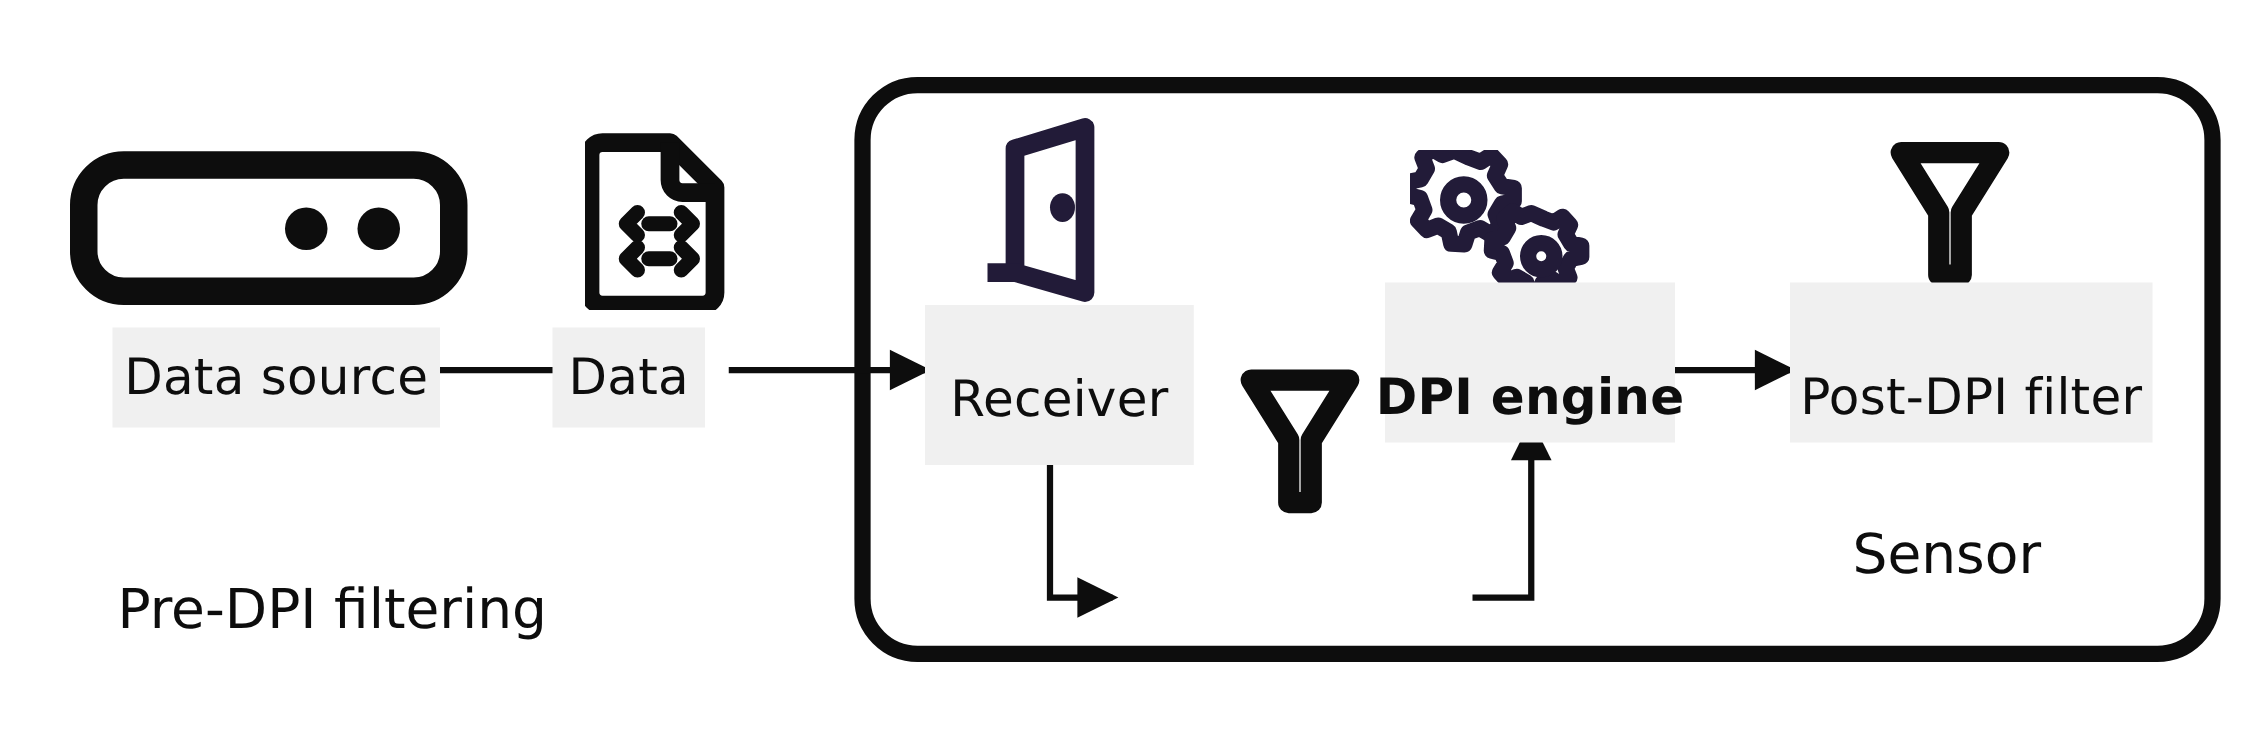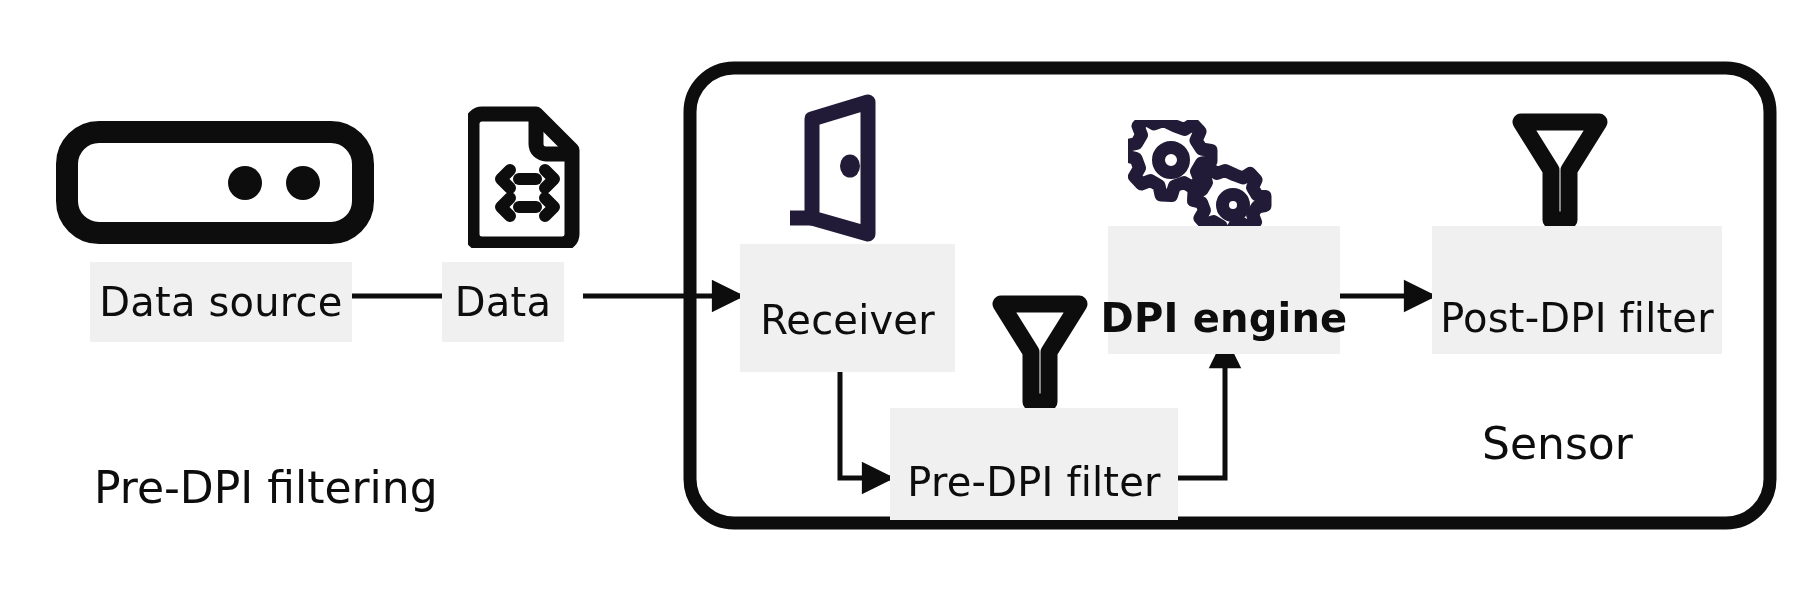--- a/index.html
+++ b/index.html
@@ -138,24 +138,20 @@
 
   <div class="label-band" style="left:442px; top:246px; width:122px; height:80px;">
     <span>Data</span>
   </div>
 
   <div class="label-band" style="left:740px; top:228px; width:215px; height:128px;
               align-items:flex-end; padding-bottom:32px; box-sizing:border-box;">
     <span>Receiver</span>
   </div>
 
-  <div class="label-band" style="left:890px; top:392px; width:288px; height:112px;
-              align-items:flex-end; padding-bottom:18px; box-sizing:border-box;">
-    <span>Pre-DPI filter</span>
-  </div>
 
   <div class="label-band" style="left:1108px; top:210px; width:232px; height:128px;
               align-items:flex-end; padding-bottom:16px; box-sizing:border-box;font-weight:bold;">
     <span>DPI engine</span>
   </div>
 
   <div class="label-band" style="left:1432px; top:210px; width:290px; height:128px;
               align-items:flex-end; padding-bottom:16px; box-sizing:border-box;">
     <span>Post-DPI filter</span>
   </div>

